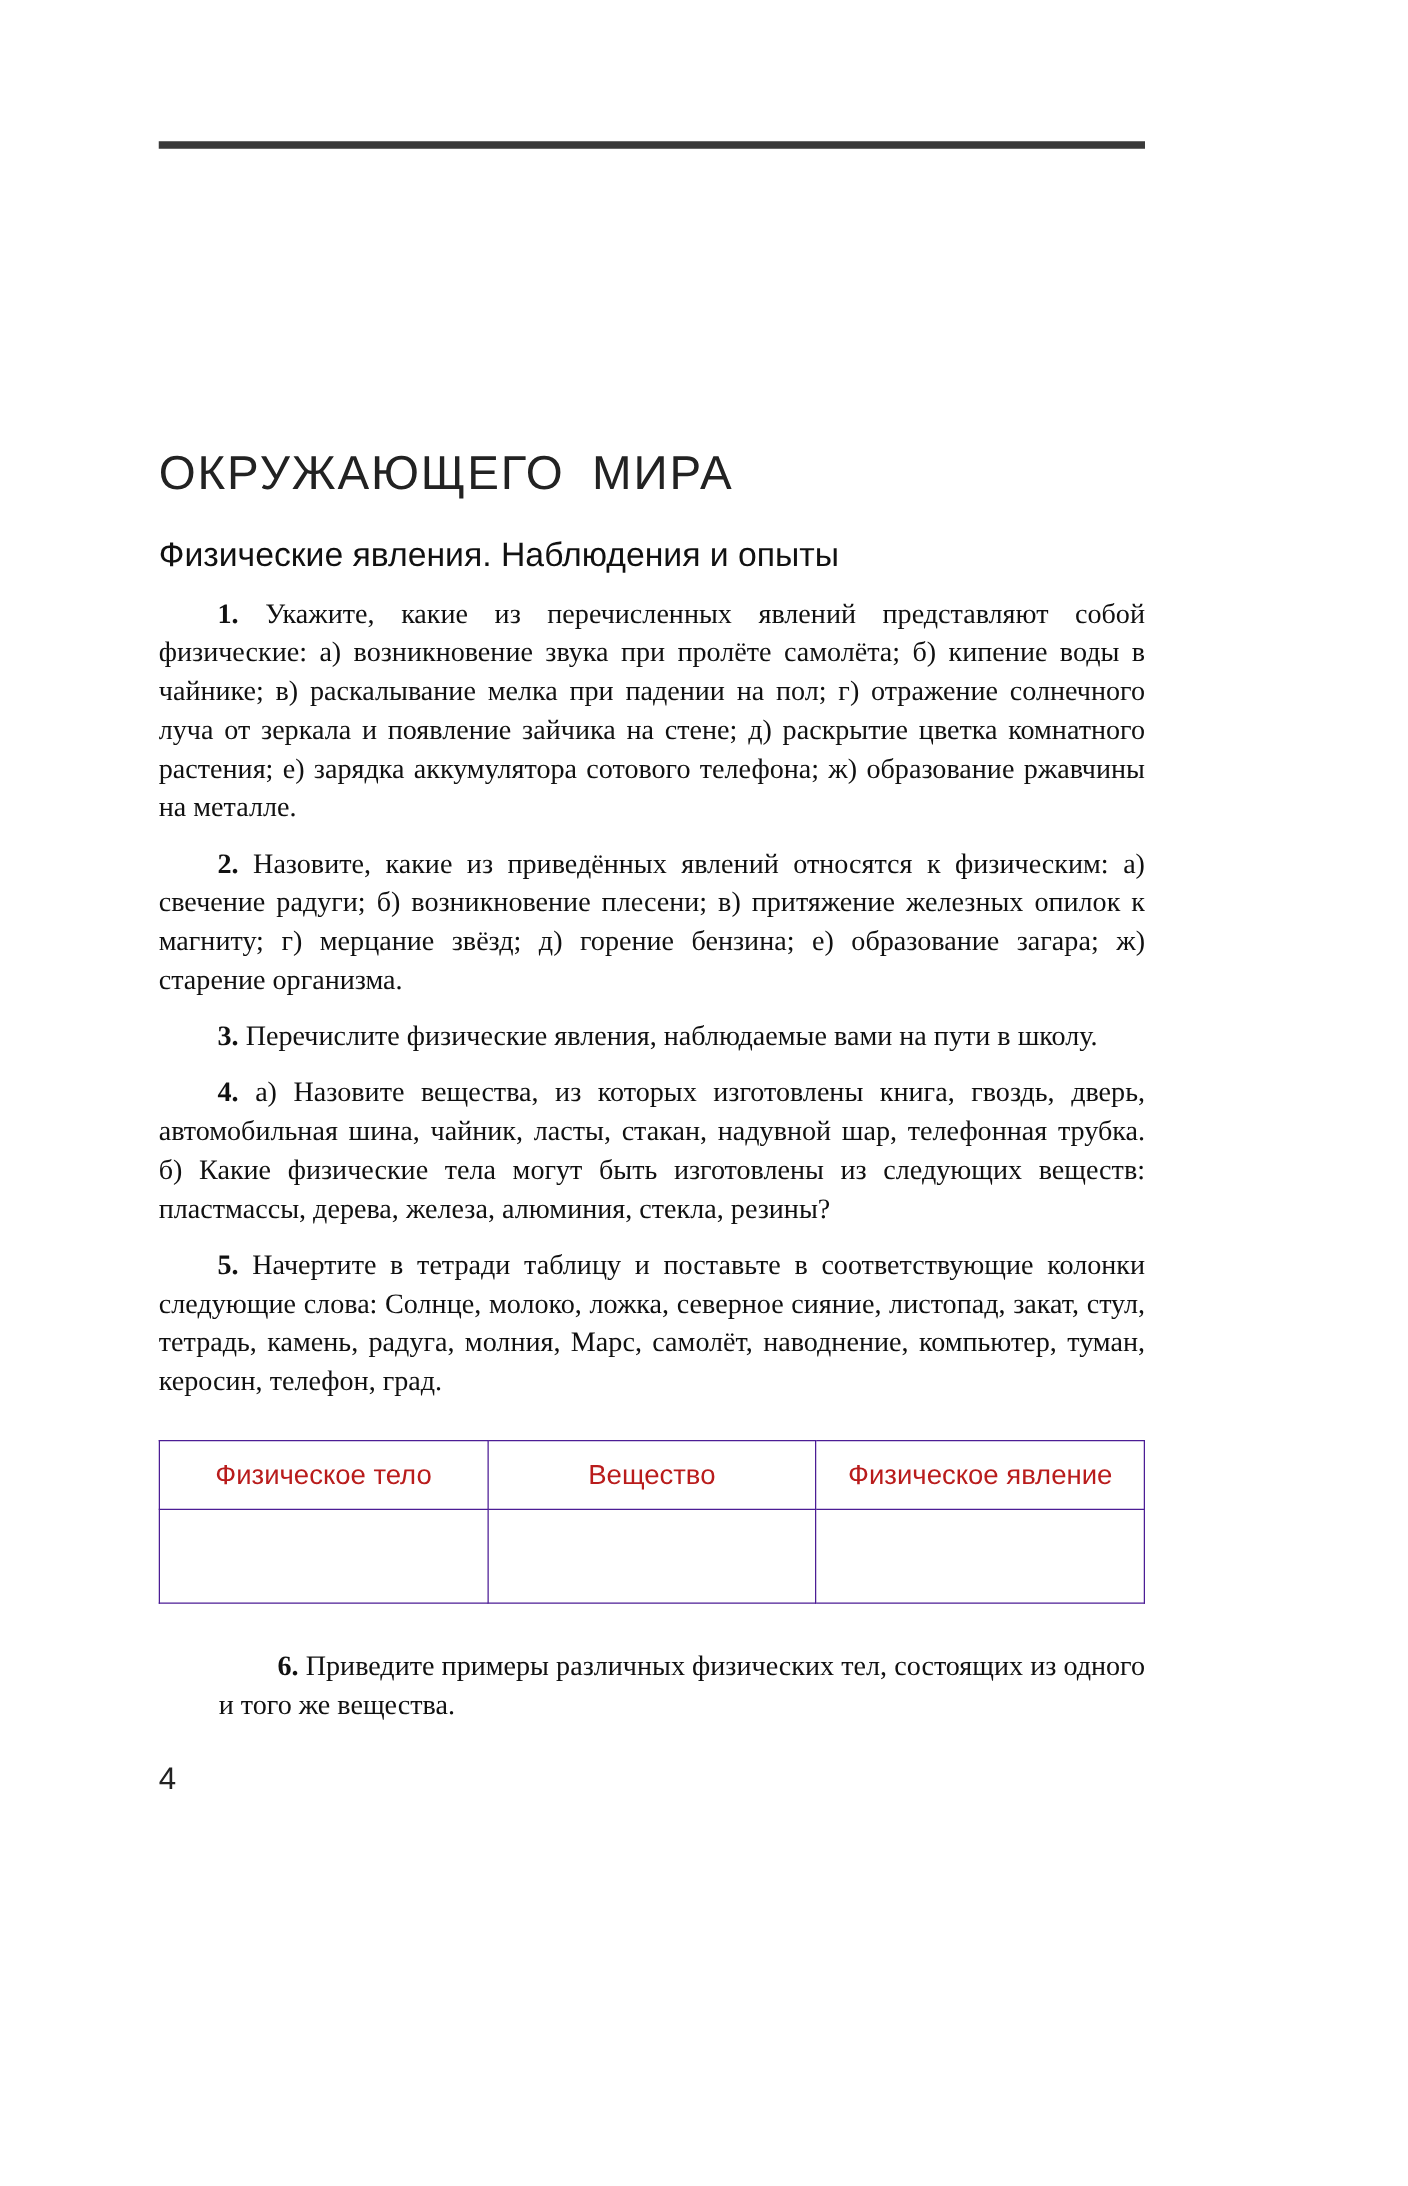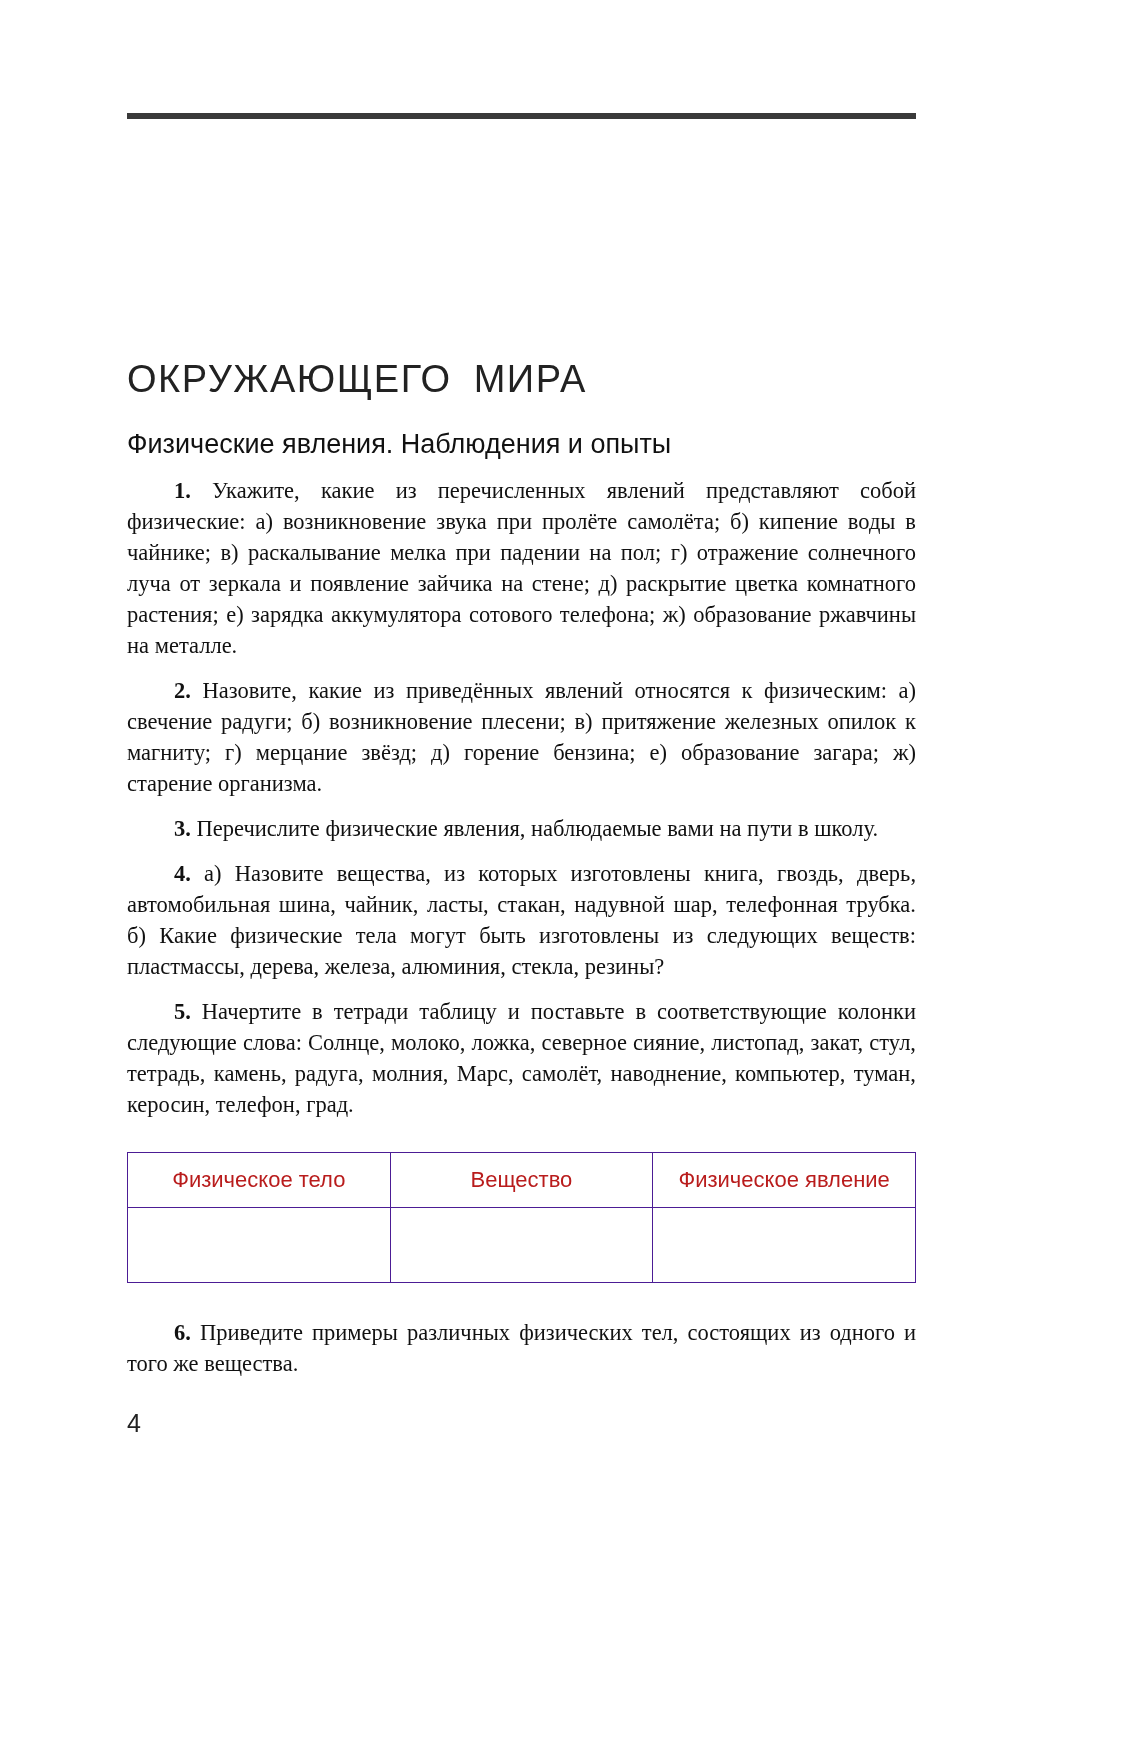--- a/index.html
+++ b/index.html
@@ -133,20 +133,20 @@
       <th>Физическое явление</th>
     </tr>
     <tr>
       <td class="empty-cell"></td>
       <td class="empty-cell"></td>
       <td class="empty-cell"></td>
     </tr>
   </tbody>
     </table>
 
-  <p class="problem" style="margin-top: 34px;">
+  <p class="problem" style="margin-top: 34px; margin-left: 48px;">
     <span class="num">6.</span>
     <span>Приведите примеры различных физических тел, состоящих из одного и того же вещества.</span>
   </p>
 
   <div class="page-number">4</div>
 
 </div>
 
 </body></html>

